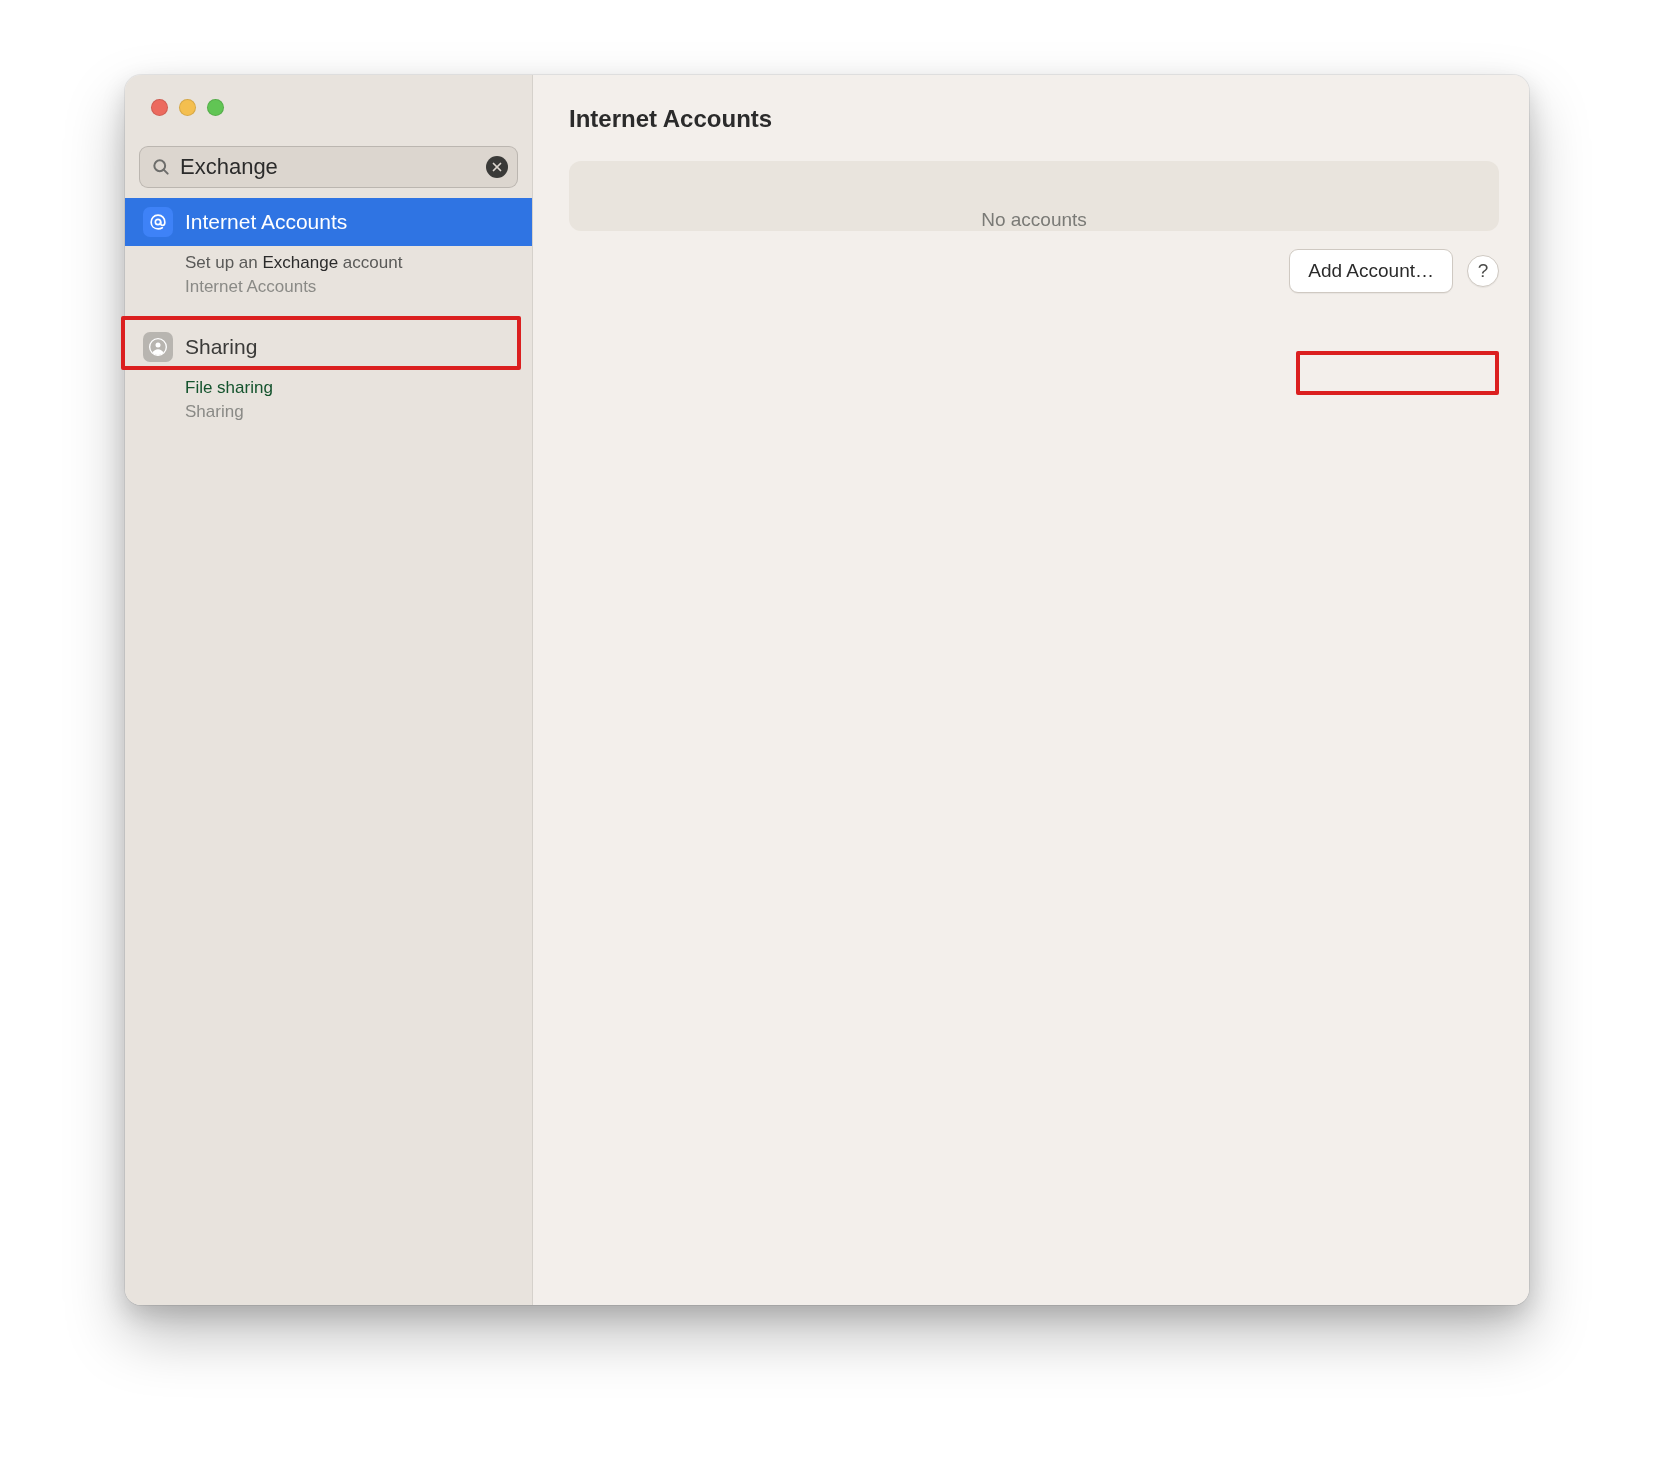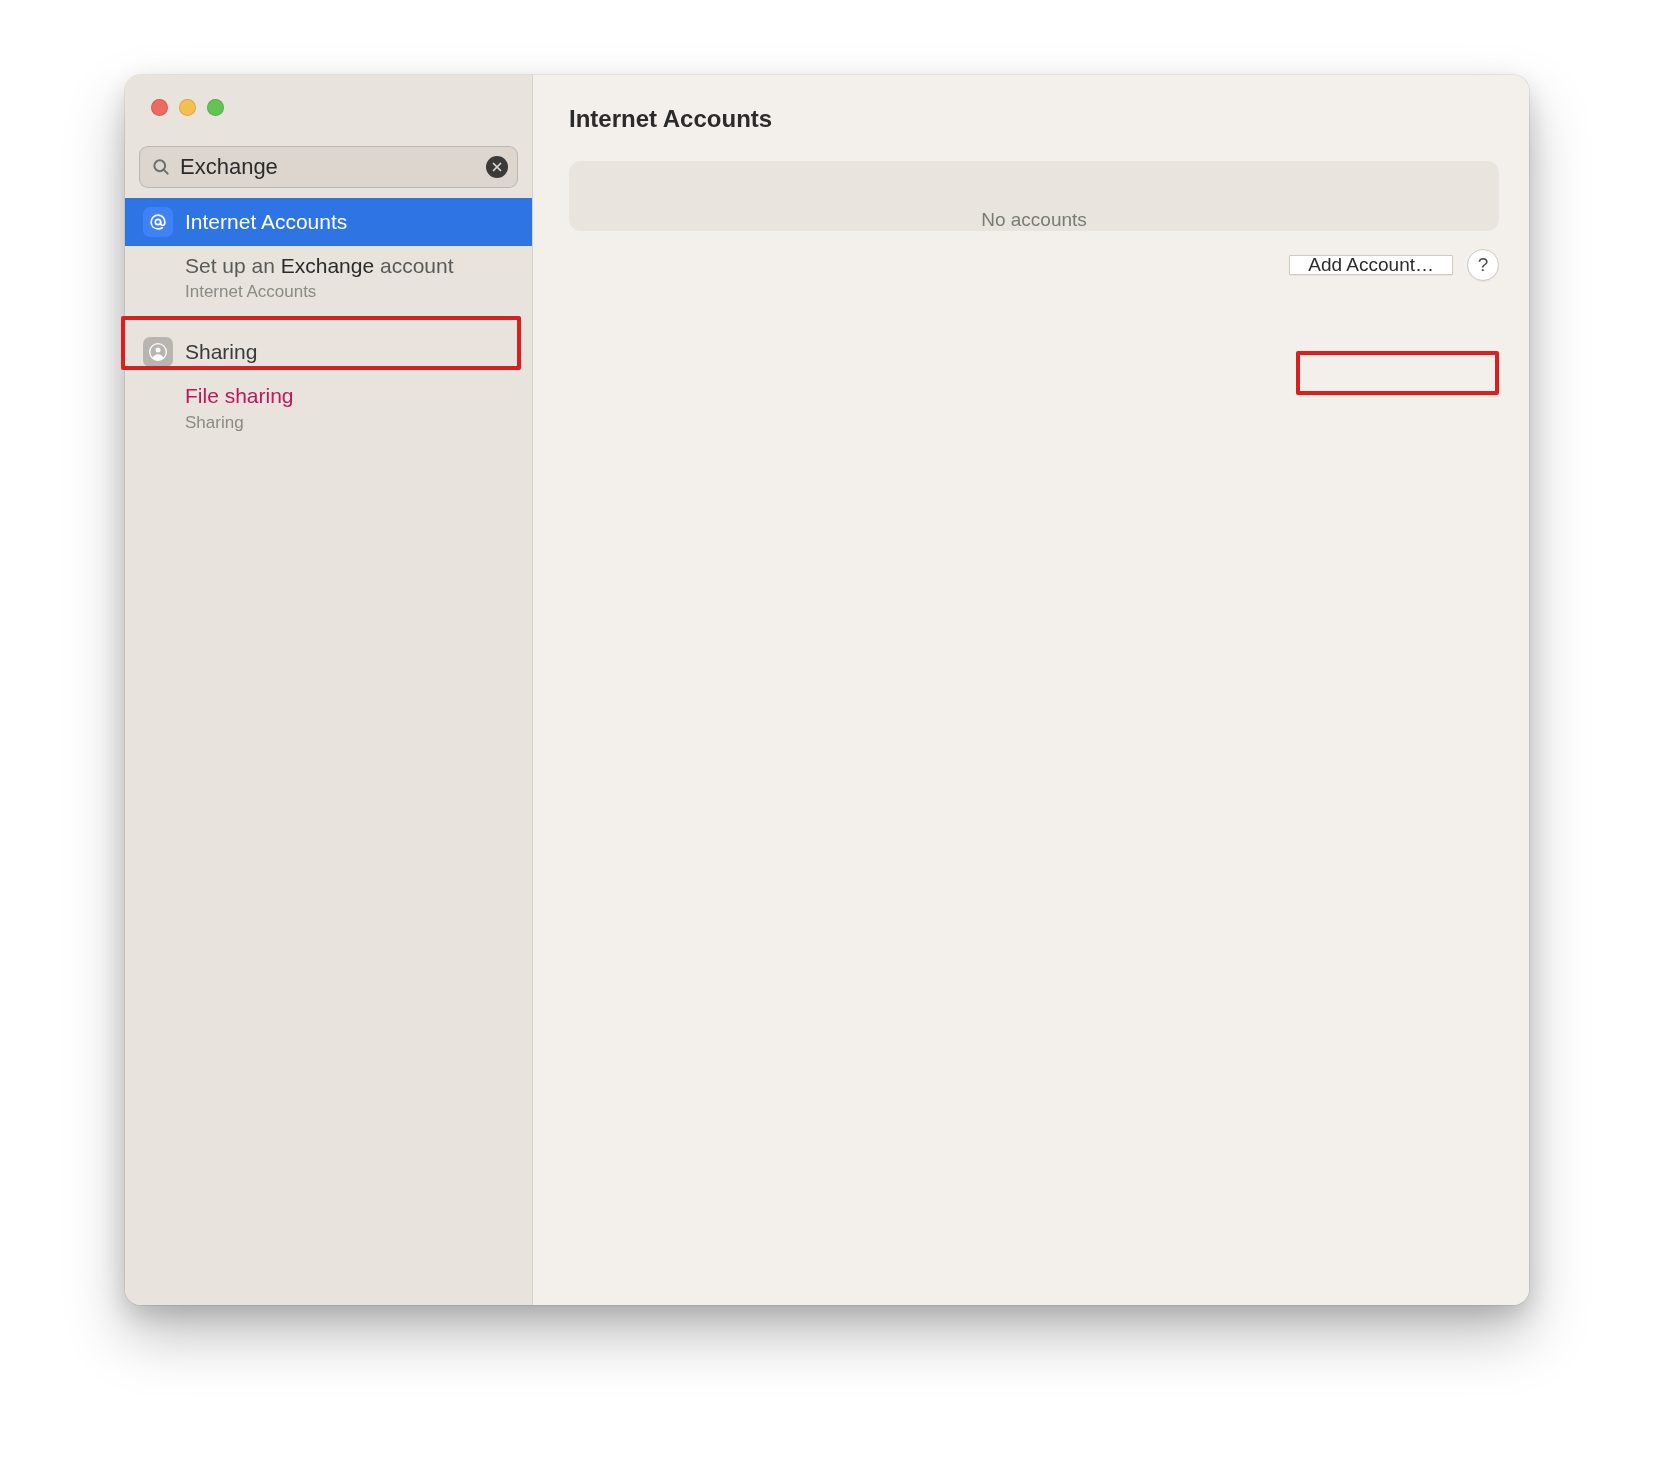--- a/index.html
+++ b/index.html
@@ -140,21 +140,21 @@
     font-size: 21px;
     font-weight: 400;
   }
   .result-row:not(.selected) .row-label { color: #3a3a38; }
 
   .sub-result {
     padding: 6px 14px 8px 60px;
     cursor: default;
   }
   .sub-title {
-    font-size: 21px;
+    font-size: 17px;
     color: #5a5a58;
     line-height: 1.35;
   }
   .sub-title .bold { color: #2b2b2b; }
   .sub-sub {
     font-size: 17px;
     color: #8a8a86;
     margin-top: 2px;
   }
 
@@ -185,22 +185,22 @@
   .actions-row {
     margin-top: 18px;
     display: flex;
     justify-content: flex-end;
     align-items: center;
     gap: 14px;
   }
   .btn {
     background: var(--button-bg);
     border: 1px solid var(--button-border);
-    border-radius: 1px;
-    height: 20px;
+    border-radius: 9px;
+    height: 44px;
     padding: 0 18px;
     font-size: 19px;
     color: #2b2b2b;
     display: inline-flex;
     align-items: center;
     justify-content: center;
     box-shadow: 0 1px 1px rgba(0,0,0,0.05);
     cursor: pointer;
   }
   .help-btn {
@@ -283,21 +283,21 @@
             <svg viewBox="0 0 24 24" width="20" height="20" fill="#fff">
               <circle cx="12" cy="12" r="10" fill="none" stroke="#fff" stroke-width="1.6"></circle>
               <circle cx="12" cy="9.5" r="3"></circle>
               <path d="M5.5 19c1.2-2.8 3.7-4.3 6.5-4.3s5.3 1.5 6.5 4.3c-1.7 1.6-4 2.5-6.5 2.5s-4.8-.9-6.5-2.5z"></path>
             </svg>
           </span>
           <span class="row-label">Sharing</span>
         </div>
         <div class="sub-result">
           <div class="sub-title">
-            <span></span><span class="bold" style="color:#be185d;">File sharing</span><span></span>
+            <span></span><span class="bold" style="color:#14532d;">File sharing</span><span></span>
           </div>
           <div class="sub-sub">Sharing</div>
         </div>
 
       </div>
     </div>
 
     <div class="content">
       <h1 class="page-title">Internet Accounts</h1>
 

